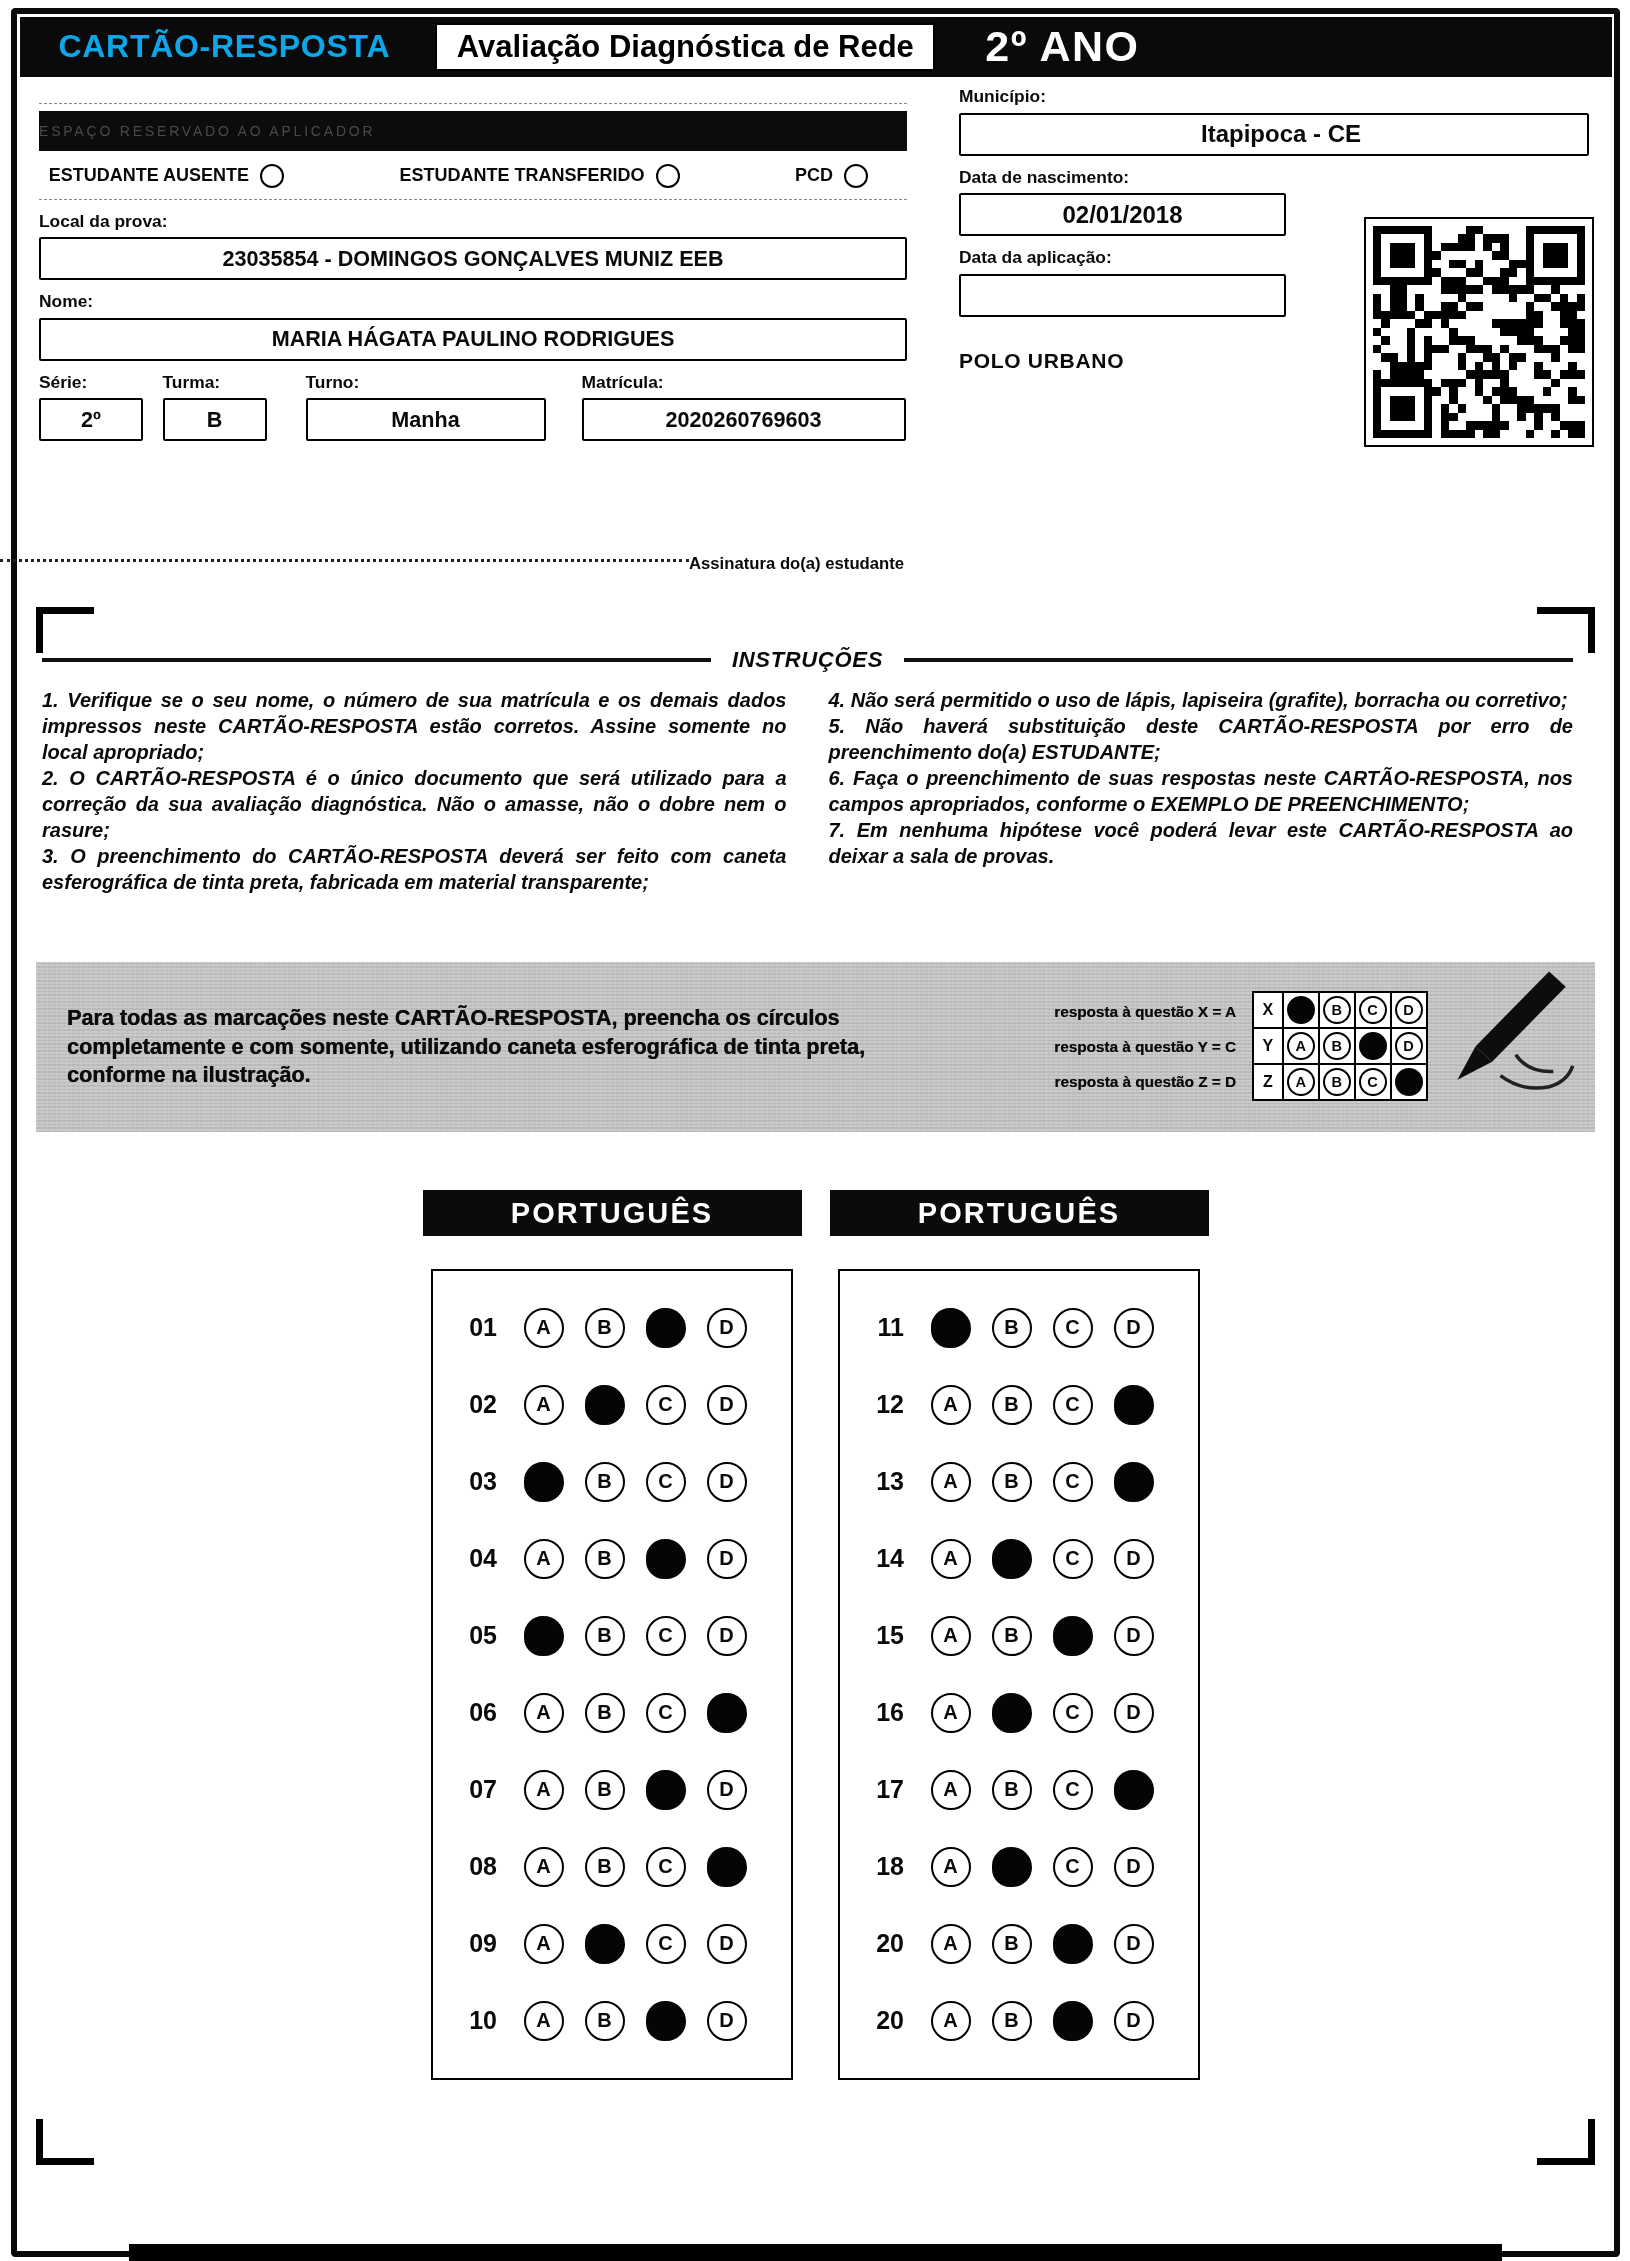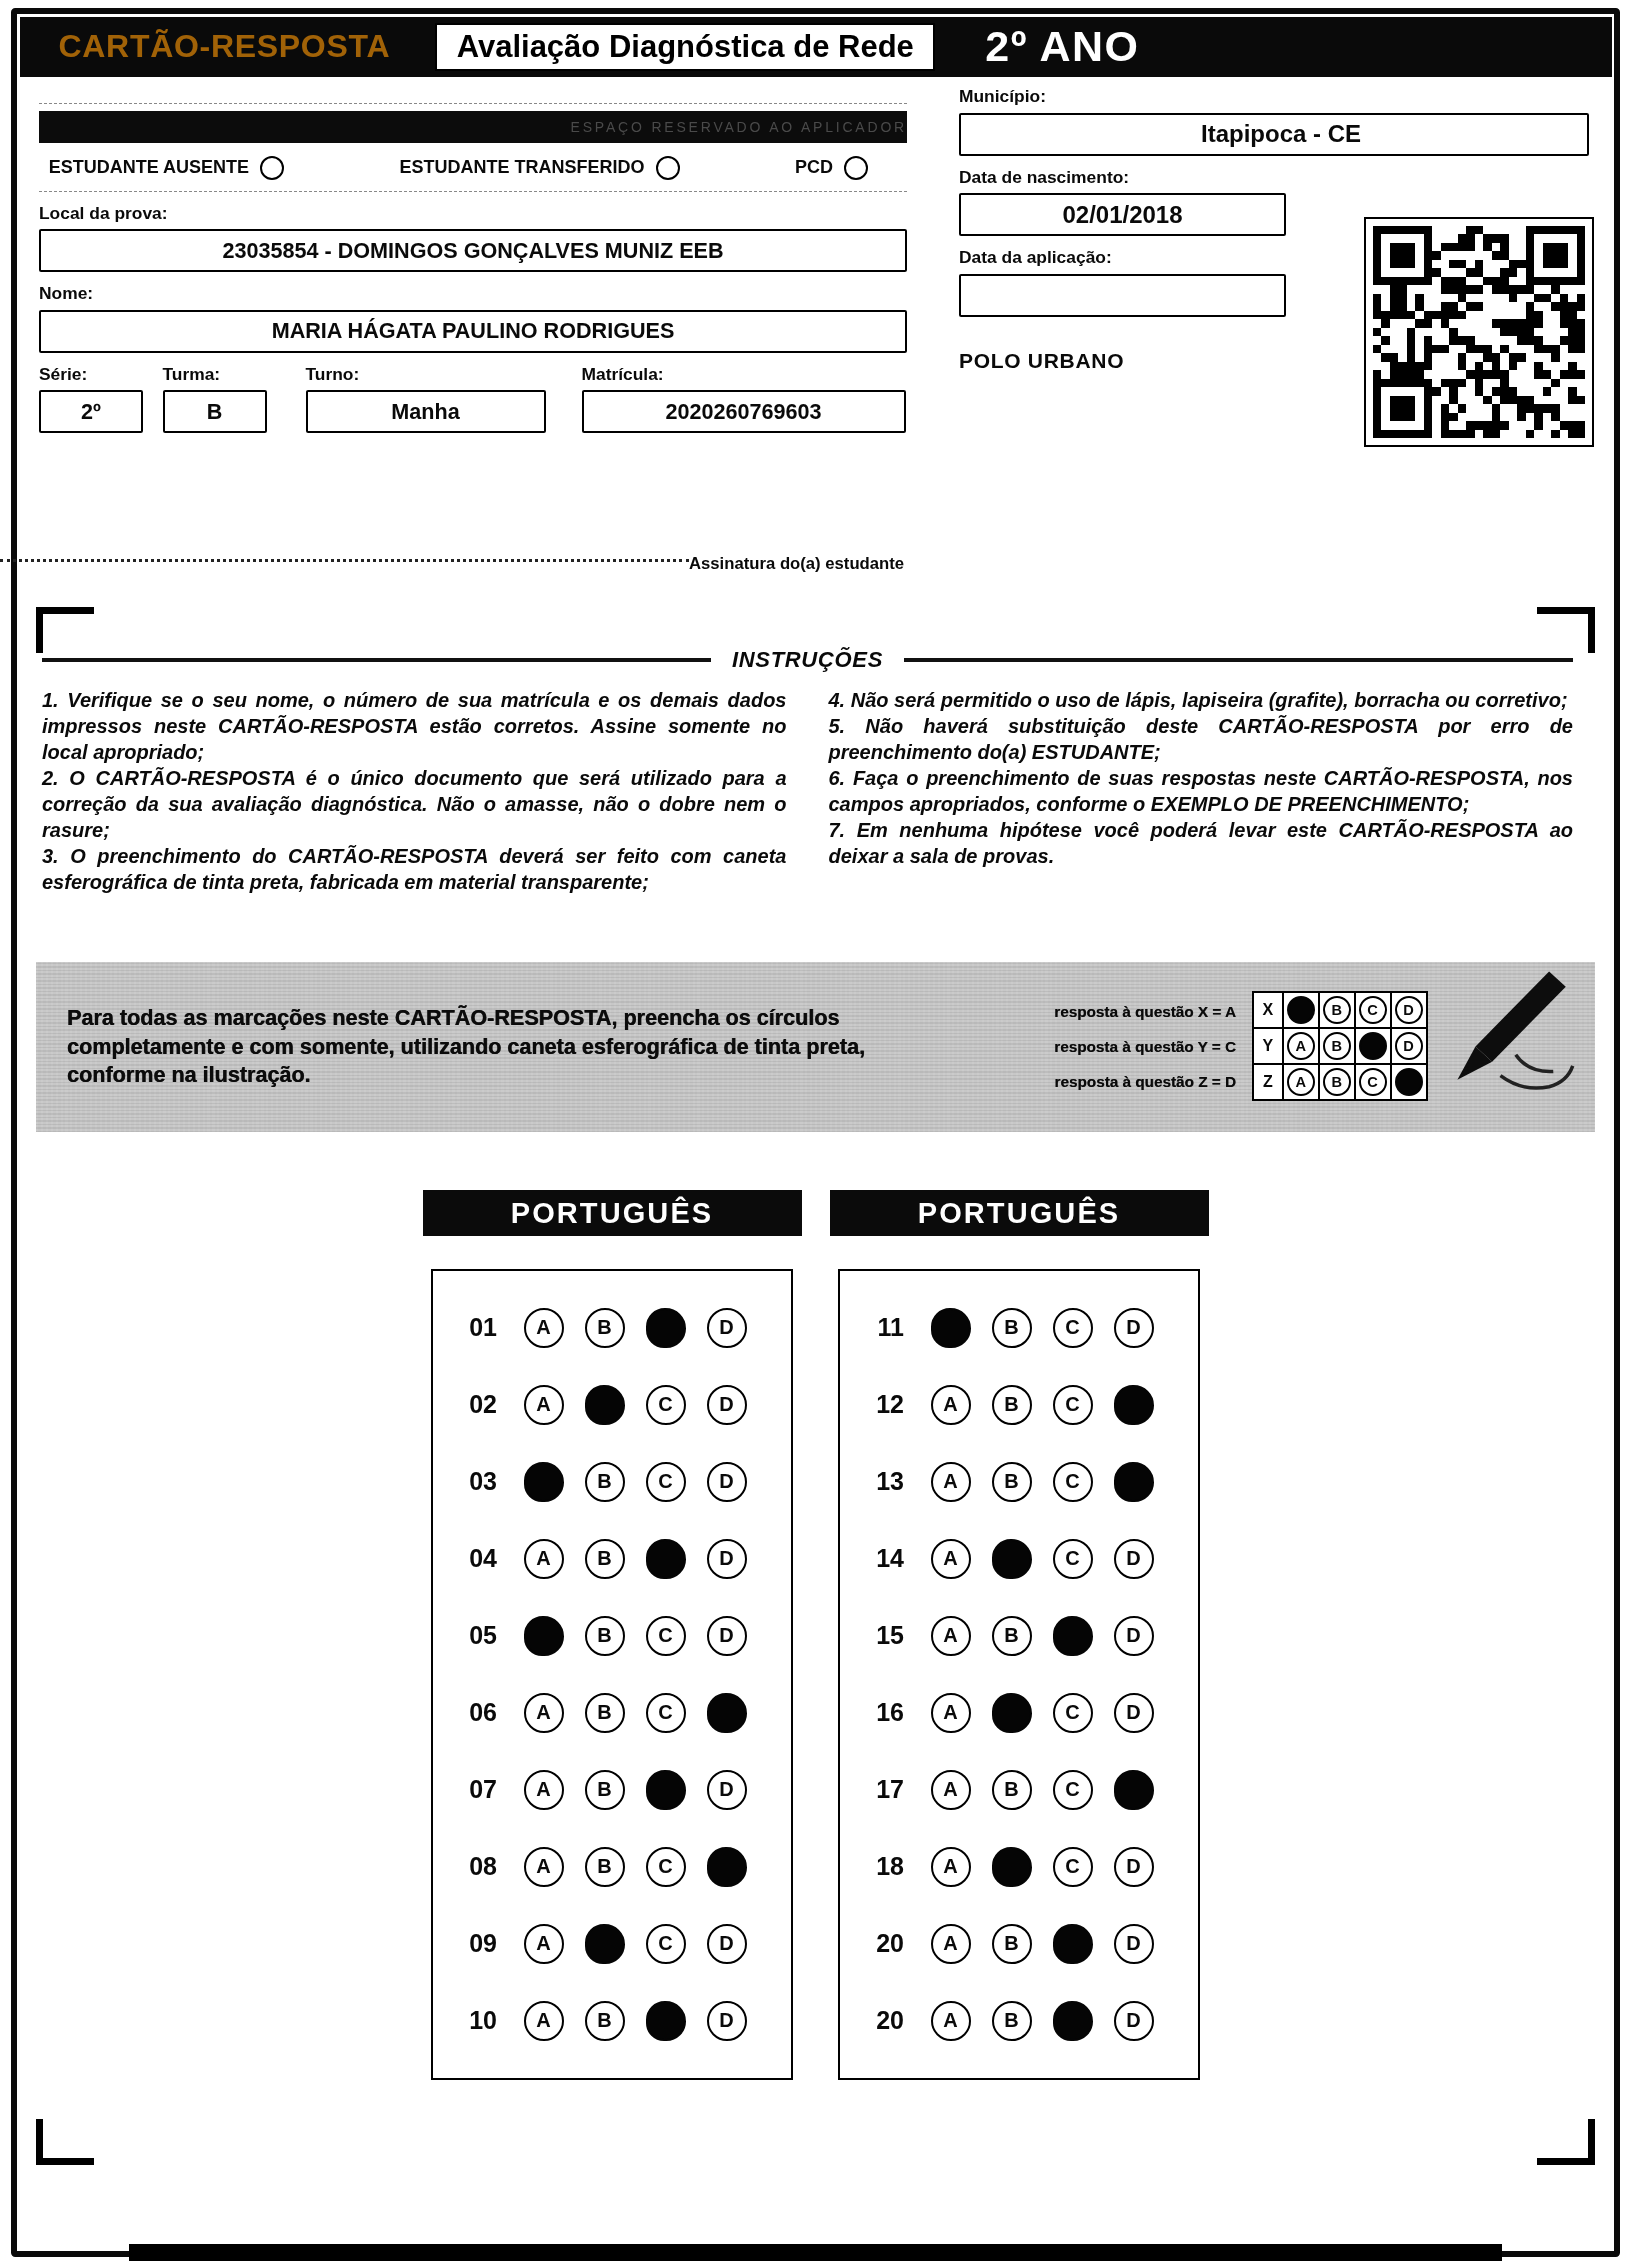--- a/index.html
+++ b/index.html
@@ -1,28 +1,28 @@
 <!DOCTYPE html>
 <html style="font-size:11px"><head>
 <meta charset="utf-8">
 <style>
   html,body{margin:0;padding:0;background:#e8e8e8;}
   .page{position:relative;width:1631px;height:2261px;background:#fff;font-family:"Liberation Sans",sans-serif;color:#0a0a0a;overflow:hidden;}
   .frame{position:absolute;left:11px;top:8.3px;right:11px;bottom:4.2px;border:6.3px solid #0a0a0a;border-radius:4.2px;pointer-events:none;}
 
   
   .topbar{position:absolute;left:19.5px;top:16.7px;right:19.5px;height:60px;background:#0a0a0a;display:flex;align-items:center;}
-  .topbar-title{color:#a16207;font-size:32px;font-weight:bold;letter-spacing:0.7px;margin-left:39px;}
+  .topbar-title{color:#0ea5e9;font-size:32px;font-weight:bold;letter-spacing:0.7px;margin-left:39px;}
   .topbar-subbox{background:#fff;border:2.8px solid #000;margin-left:45px;padding:4.2px 19.5px;font-size:31px;font-weight:bold;color:#000;}
   .topbar-grade{color:#fff;font-size:43px;font-weight:bold;margin-left:50px;letter-spacing:1.4px;}
 
   
   .left-col{position:absolute;left:39px;top:103px;width:868px;}
   .applicator-block{border-top:1.4px dashed #888;border-bottom:1.4px dashed #888;padding:7px 0 11px;}
-  .applicator-bar{height:32px;background:#0c0c0c;display:flex;align-items:center;justify-content:flex-end;margin-bottom:12.5px;}
+  .applicator-bar{height:40px;background:#0c0c0c;display:flex;align-items:center;justify-content:flex-start;margin-bottom:12.5px;}
   .applicator-bar span{color:#555;font-size:14px;letter-spacing:2.8px;filter:blur(0.4px);opacity:.85;}
   .status-row{display:flex;align-items:center;justify-content:space-between;padding:0 39px 0 9.7px;}
   .status-item{display:flex;align-items:center;gap:11px;font-size:18px;font-weight:bold;}
   .status-circle{width:24px;height:24px;border:2.1px solid #000;border-radius:50%;background:#fff;box-sizing:border-box;}
 
   .field-label{font-size:17.4px;font-weight:bold;margin:11px 0 5.6px;}
   .field-box{border:2.1px solid #000;border-radius:2.1px;height:43px;display:flex;align-items:center;padding:0 15.3px;font-size:21.6px;font-weight:bold;background:#fff;box-sizing:border-box;justify-content:center;}
   .fields-row{display:flex;}
   .fgroup{display:flex;flex-direction:column;}
   .w-serie{width:104px;margin-right:19.5px;}

